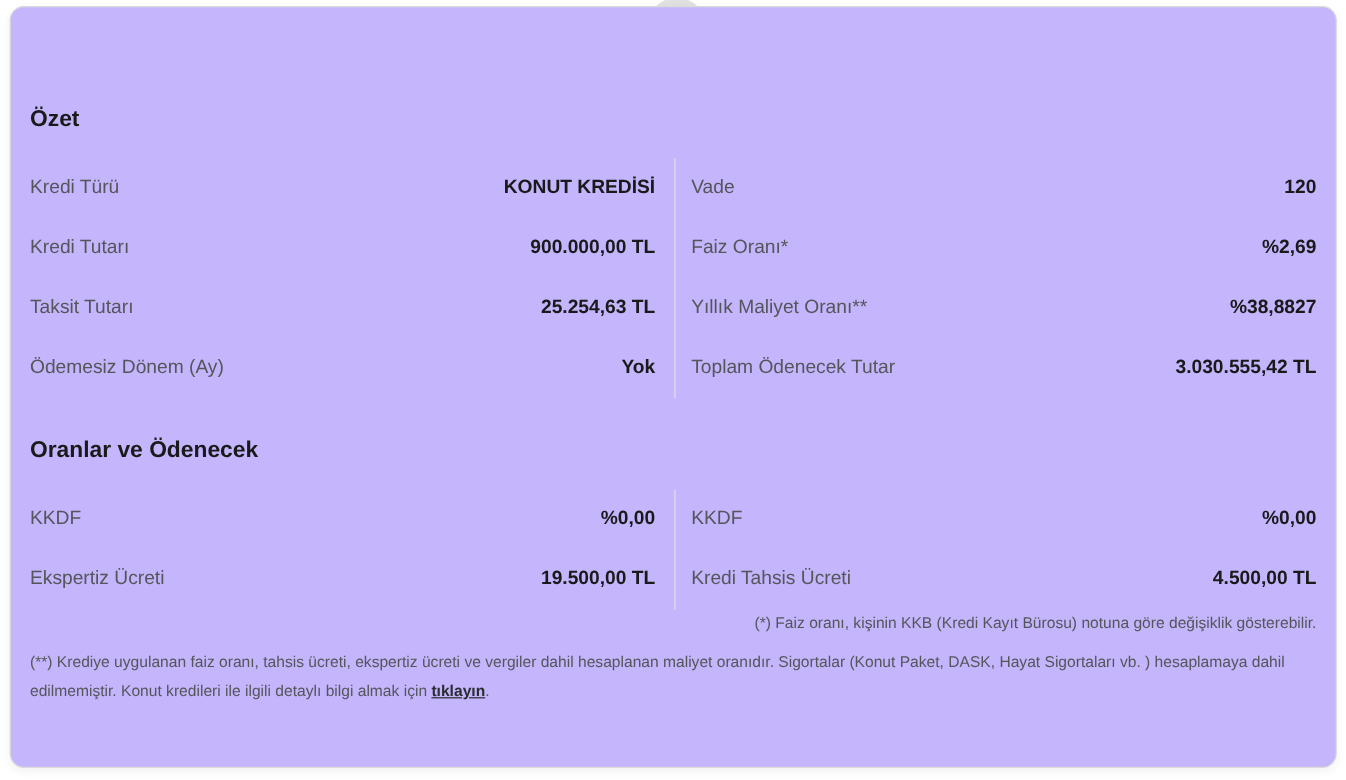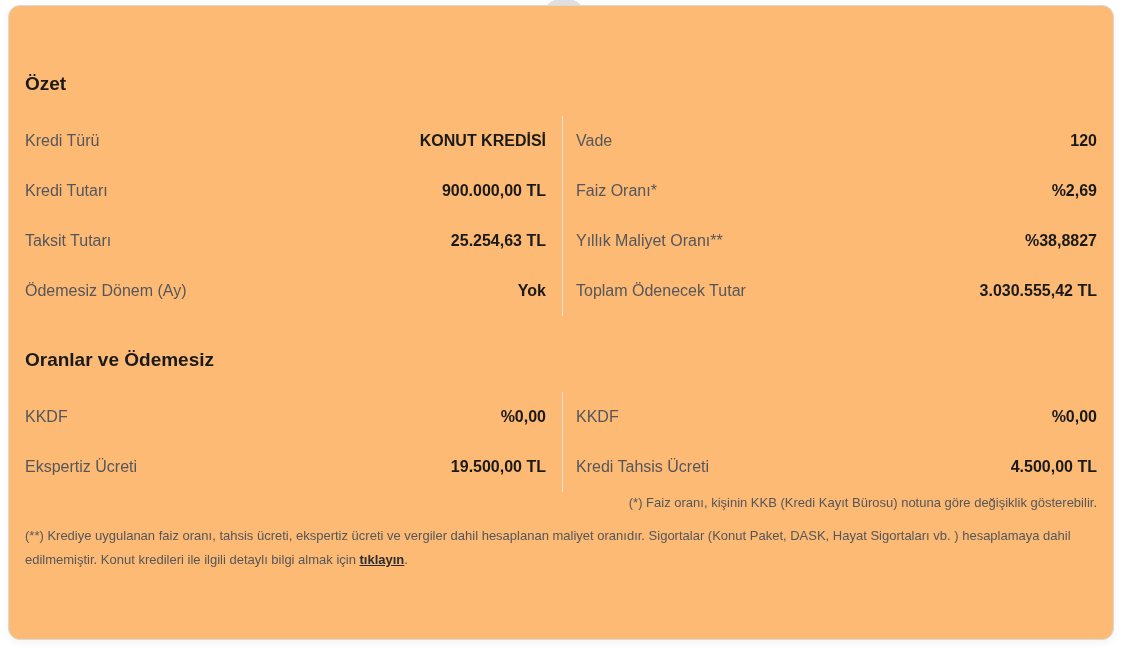--- a/index.html
+++ b/index.html
@@ -15,25 +15,25 @@
     position: absolute;
     left: 540px; top: -2px;
     width: 48px; height: 48px;
     border-radius: 50%;
     background: #e0e0e0;
     z-index: 0;
   }
   .card {
     position: absolute;
     left: 8px; top: 5px; right: 8px; bottom: 10px;
-    background: #fdba74;
+    background: #c4b5fd;
     border: 1px solid #d9d9d9;
     border-radius: 12px;
     box-shadow: 0 3px 8px rgba(0,0,0,0.05);
-    padding: 0 16px;
+    padding: 16px 16px;
     z-index: 1;
   }
   .section-title {
     font-size: 19px;
     font-weight: 700;
     color: #1a1a1a;
     margin: 0;
     line-height: 23px;
   }
   .title-summary { margin-top: 66px; }
@@ -116,21 +116,21 @@
         <span class="row-label">Yıllık Maliyet Oranı**</span>
         <span class="row-value">%38,8827</span>
       </div>
       <div class="row">
         <span class="row-label">Toplam Ödenecek Tutar</span>
         <span class="row-value">3.030.555,42 TL</span>
       </div>
     </div>
   </div>
 
-  <h2 class="section-title title-fees">Oranlar ve Ödemesiz</h2>
+  <h2 class="section-title title-fees">Oranlar ve Ödenecek</h2>
 
   <div class="cols">
     <div class="col col-left">
       <div class="row">
         <span class="row-label">KKDF</span>
         <span class="row-value">%0,00</span>
       </div>
       <div class="row">
         <span class="row-label">Ekspertiz Ücreti</span>
         <span class="row-value">19.500,00 TL</span>

